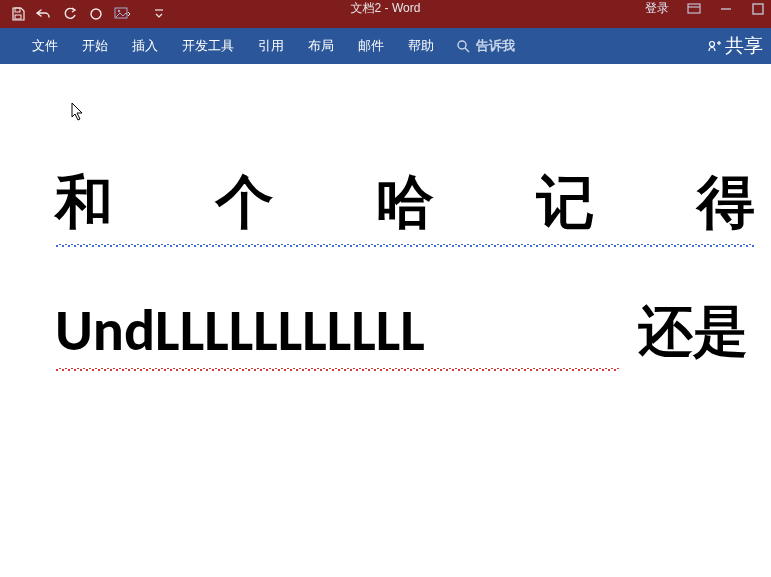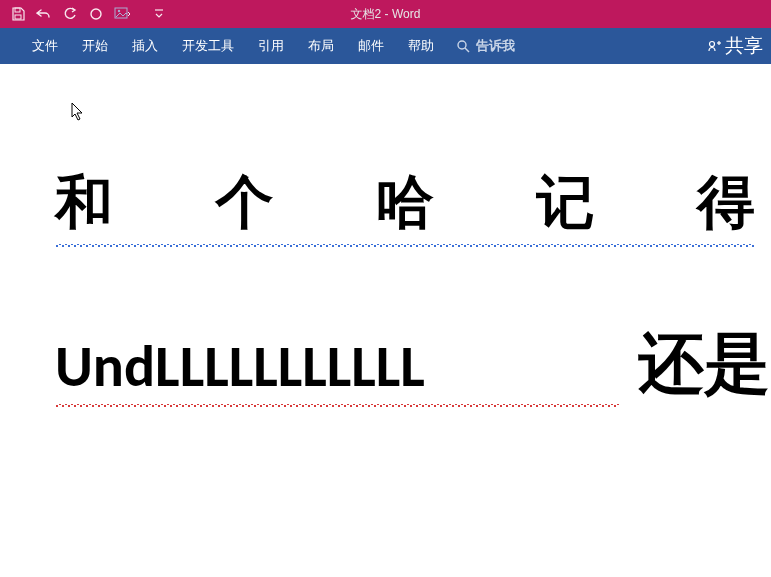--- a/index.html
+++ b/index.html
@@ -5,23 +5,22 @@
   * { margin: 0; padding: 0; box-sizing: border-box; }
   body {
     font-family: "Microsoft YaHei", "Segoe UI", sans-serif;
     width: 771px;
     height: 577px;
     overflow: hidden;
     background: #ffffff;
   }
   .title-bar {
     height: 28px;
-    background: #be185d;
-    display: flex;
-    align-items: center;
+    background: #7f1d1d;
+    display: flex;
     color: #ffffff;
     font-size: 12px;
     position: relative;
   }
   .qat {
     display: flex;
     align-items: center;
     gap: 10px;
     padding-left: 10px;
   }
@@ -139,35 +138,35 @@
   .blue-squiggle.wave::before {
     content: "";
     position: absolute;
     inset: 0;
     background-image: radial-gradient(circle at 2px 2px, #3a6fd8 0.8px, transparent 1px),
                       radial-gradient(circle at 5px 0px, #3a6fd8 0.8px, transparent 1px);
     background-size: 6px 3px;
     background-repeat: repeat-x;
   }
   .line2-wrap {
-    margin-top: 72px;
+    margin-top: 48px;
     display: flex;
     align-items: baseline;
     gap: 18px;
   }
   .line2a {
     font-size: 58px;
     font-weight: 600;
     color: #000000;
     font-family: Calibri, Arial, "Microsoft YaHei", sans-serif;
     letter-spacing: 0px;
     position: relative;
   }
   .line2b {
-    font-size: 66px;
+    font-size: 55px;
     font-weight: 600;
     color: #000000;
     font-family: "Microsoft YaHei", sans-serif;
   }
   .red-squiggle {
     width: 565px;
     height: 3px;
     margin-top: 2px;
     position: relative;
     overflow: hidden;
@@ -223,20 +222,39 @@
     <span class="qat-icon">
       <svg width="10" height="12" viewBox="0 0 10 12">
           <line x1="1" y1="2" x2="9" y2="2" stroke="#fff" stroke-width="1.2"></line>
           <path d="M2 6 L5 9 L8 6" fill="none" stroke="#fff" stroke-width="1.2"></path>
         </svg>
     </span>
   </div>
 
   <div class="title-text">文档2  -  Word</div>
 
+  <div class="title-right">
+    <span>登录</span>
+    <span class="win-btn">
+      <svg width="14" height="12" viewBox="0 0 14 12">
+          <rect x="1" y="1" width="12" height="9" fill="none" stroke="#cfdaf0" stroke-width="1.2"></rect>
+          <line x1="1" y1="4" x2="13" y2="4" stroke="#cfdaf0" stroke-width="1.2"></line>
+        </svg>
+    </span>
+    <span class="win-btn">
+      <svg width="12" height="12" viewBox="0 0 12 12">
+          <line x1="1" y1="6" x2="11" y2="6" stroke="#cfdaf0" stroke-width="1.4"></line>
+        </svg>
+    </span>
+    <span class="win-btn">
+      <svg width="12" height="12" viewBox="0 0 12 12">
+          <rect x="1" y="1" width="10" height="10" fill="none" stroke="#cfdaf0" stroke-width="1.4"></rect>
+        </svg>
+    </span>
+  </div>
 </div>
 
 <div class="ribbon-bar">
   <div class="tab">文件</div>
   <div class="tab">开始</div>
   <div class="tab">插入</div>
   <div class="tab">开发工具</div>
   <div class="tab">引用</div>
   <div class="tab">布局</div>
   <div class="tab">邮件</div>

